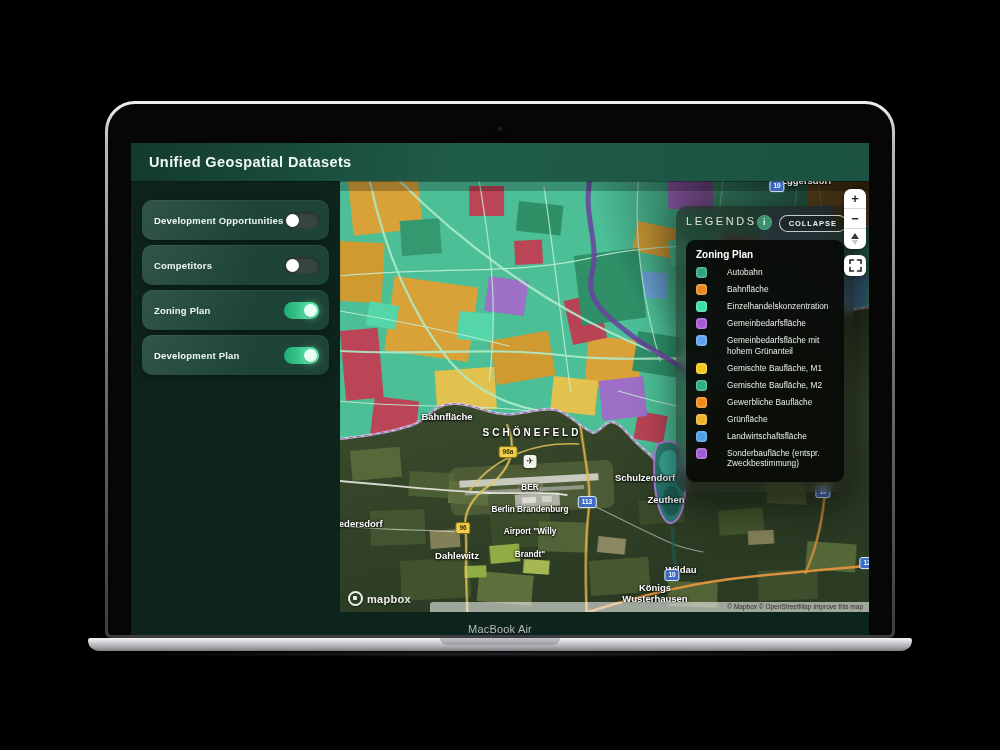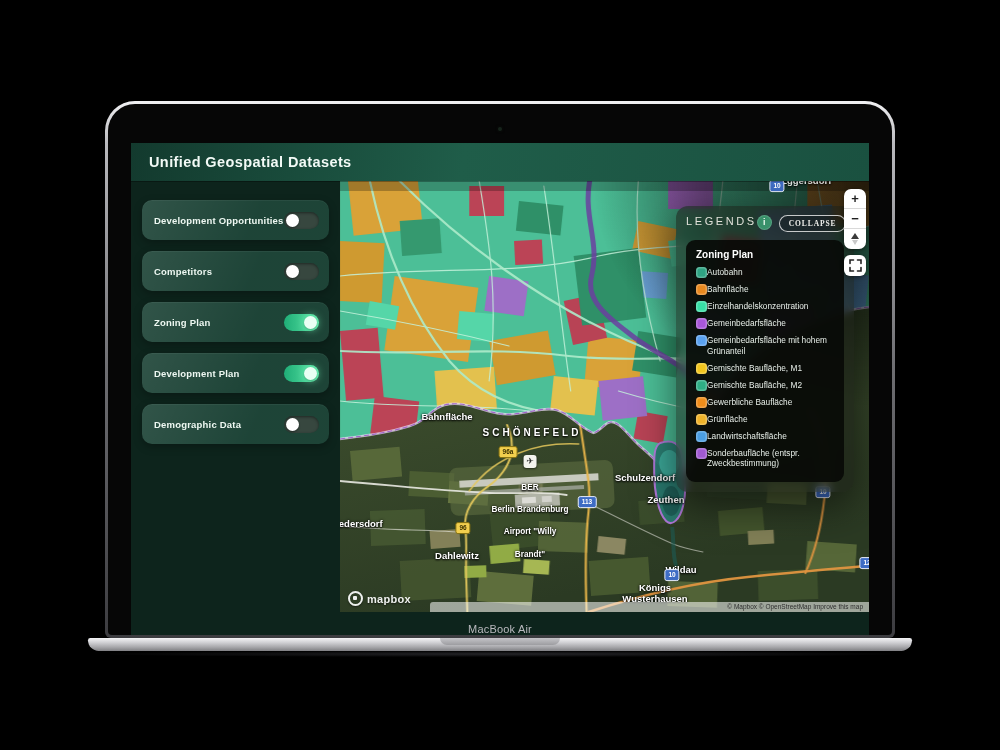--- a/index.html
+++ b/index.html
@@ -30,21 +30,21 @@
   
   .app { position:absolute; left:23px; top:39px; width:738px; height:563px; overflow:hidden;
     background:#0d241c; }
   .app-header { height:38px; display:flex; align-items:center; padding-left:18px;
     background:linear-gradient(100deg,#133a2e 0%,#1f5d49 45%,#1a5140 100%);
     box-shadow:0 1px 0 rgba(0,0,0,.3); position:relative; z-index:5; }
   .app-title { color:#f2faf6; font-size:14.5px; font-weight:bold; letter-spacing:.4px; }
   .app-body { display:flex; height:431px; }
 
   
-  .sidebar { width:209px; flex:none; padding:19px 11px; display:flex; flex-direction:column; gap:11px;
+  .sidebar { width:209px; flex:none; padding:19px 11px; display:flex; flex-direction:column; gap:5px;
     background:linear-gradient(155deg,#17382d 0%,#11niego 50%) , linear-gradient(155deg,#183a2f 0%,#102b22 55%,#0b231b 100%); }
   .card { height:40px; flex:none; border-radius:10px; display:flex; align-items:center;
     justify-content:space-between; padding:0 10px 0 12px; cursor:pointer;
     background:linear-gradient(115deg,rgba(255,255,255,.10),rgba(255,255,255,.015) 60%),#1a4134;
     box-shadow:0 3px 8px rgba(0,0,0,.28), inset 0 1px 0 rgba(255,255,255,.05); }
   .card-label { color:#eef8f2; font-size:9.5px; font-weight:600; letter-spacing:.2px; white-space:nowrap; }
   .toggle { position:relative; width:35px; height:17px; flex:none; border-radius:9px;
     background:#37473f; box-shadow:inset 0 1px 3px rgba(0,0,0,.45); cursor:pointer; }
   .knob { position:absolute; left:2px; top:2px; width:13px; height:13px; border-radius:50%;
     background:#fff; box-shadow:0 1px 2px rgba(0,0,0,.4); }
@@ -78,24 +78,24 @@
   .legend { position:absolute; top:25px; right:15px; width:178px; border-radius:12px;
     background:rgba(26,29,22,.55); backdrop-filter:blur(4px);
     box-shadow:0 14px 40px rgba(0,0,0,.55); padding:9px 10px 10px; z-index:6; }
   .legend-head { display:flex; }
   .legend-title { color:#e2e2da; font-size:11px; letter-spacing:2.6px; flex:1; }
   .info-btn { width:15px; height:15px; flex:none; border-radius:50%; background:#39916b;
     color:#eaf7ef; font-size:9px; font-weight:bold; text-align:center; line-height:15px;
     margin-right:7px; cursor:pointer; box-shadow:inset 0 0 0 1px rgba(255,255,255,.15); }
   .collapse-btn { flex:none; border:1px solid rgba(255,255,255,.75); border-radius:999px;
     color:#f2f2ee; font-size:7.5px; font-weight:bold; letter-spacing:.9px;
-    padding:3px 9px; cursor:pointer; background:rgba(0,0,0,.15);font-family:Liberation Serif, serif; }
+    padding:3px 9px; cursor:pointer; background:rgba(0,0,0,.15); }
   .legend-inner { margin-top:8px; background:rgba(8,10,7,.9); border-radius:9px; padding:9px 10px 7px; }
   .legend-group-title { color:#fff; font-size:10px; font-weight:bold; margin-bottom:7px; }
-  .legend-item { display:flex; align-items:flex-start; gap:0; margin-bottom:6px; }
+  .legend-item { display:flex; align-items:flex-start; gap:20px; margin-bottom:6px; }
   .swatch { width:11px; height:11px; flex:none; border-radius:3.5px; margin-top:0px;
     box-shadow:inset 0 0 0 1.5px rgba(255,255,255,.22); }
   .legend-item-label { color:#e8efe9; font-size:8.3px; line-height:1.3; }
 
   
   .zoom-ctl { position:absolute; top:8px; right:3px; width:22px; background:#fff;
     border-radius:7px; box-shadow:0 1px 4px rgba(0,0,0,.45); overflow:hidden; z-index:6; }
   .zoom-btn { height:19px; text-align:center; font-size:13px; font-weight:bold; color:#1f1f1f;
     line-height:19px; cursor:pointer; }
   .zoom-div { height:1px; background:#d9d9d9; }
@@ -152,26 +152,20 @@
               </div>
               <div class="card">
                 <span class="card-label">Zoning Plan</span>
                 <span class="toggle on">
                   <span class="knob"></span>
                 </span>
               </div>
               <div class="card">
                 <span class="card-label">Development Plan</span>
                 <span class="toggle on">
-                  <span class="knob"></span>
-                </span>
-              </div>
-              <div class="card">
-                <span class="card-label">Demographic Data</span>
-                <span class="toggle">
                   <span class="knob"></span>
                 </span>
               </div>
             </div>
 
           <div class="map">
 
             <svg class="map-art" viewBox="0 0 532 431" preserveAspectRatio="none">
               <defs>
                 <linearGradient id="satGrad" x1="0" y1="0" x2="0.3" y2="1">

